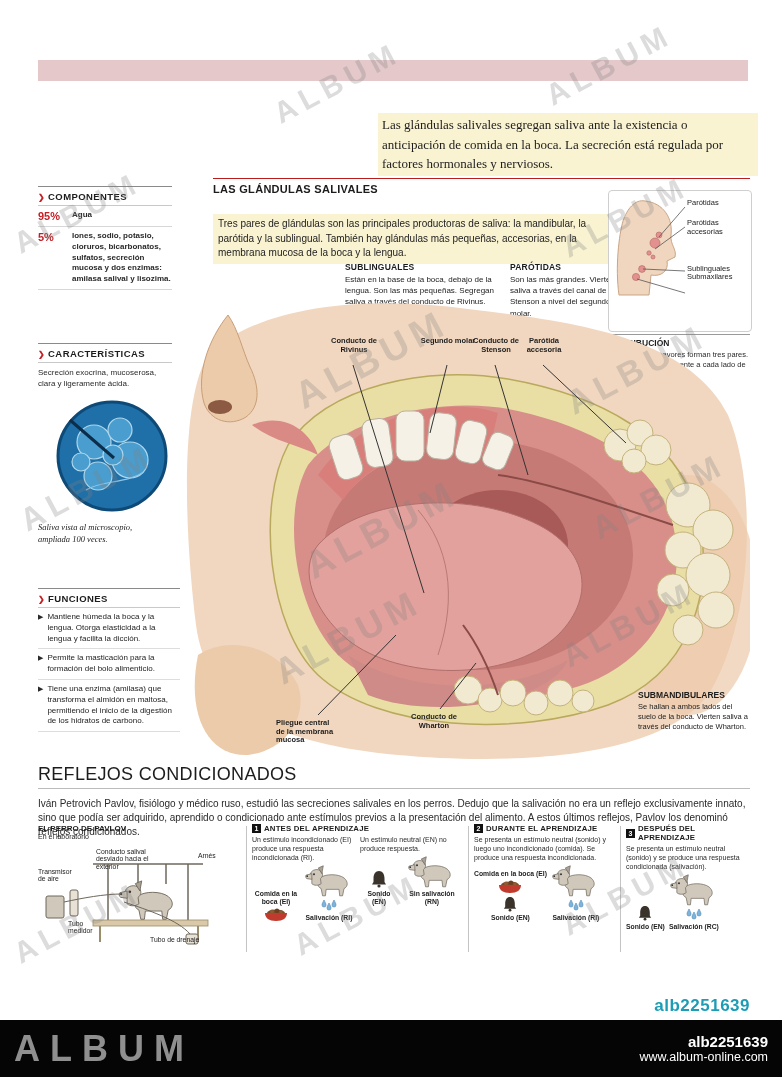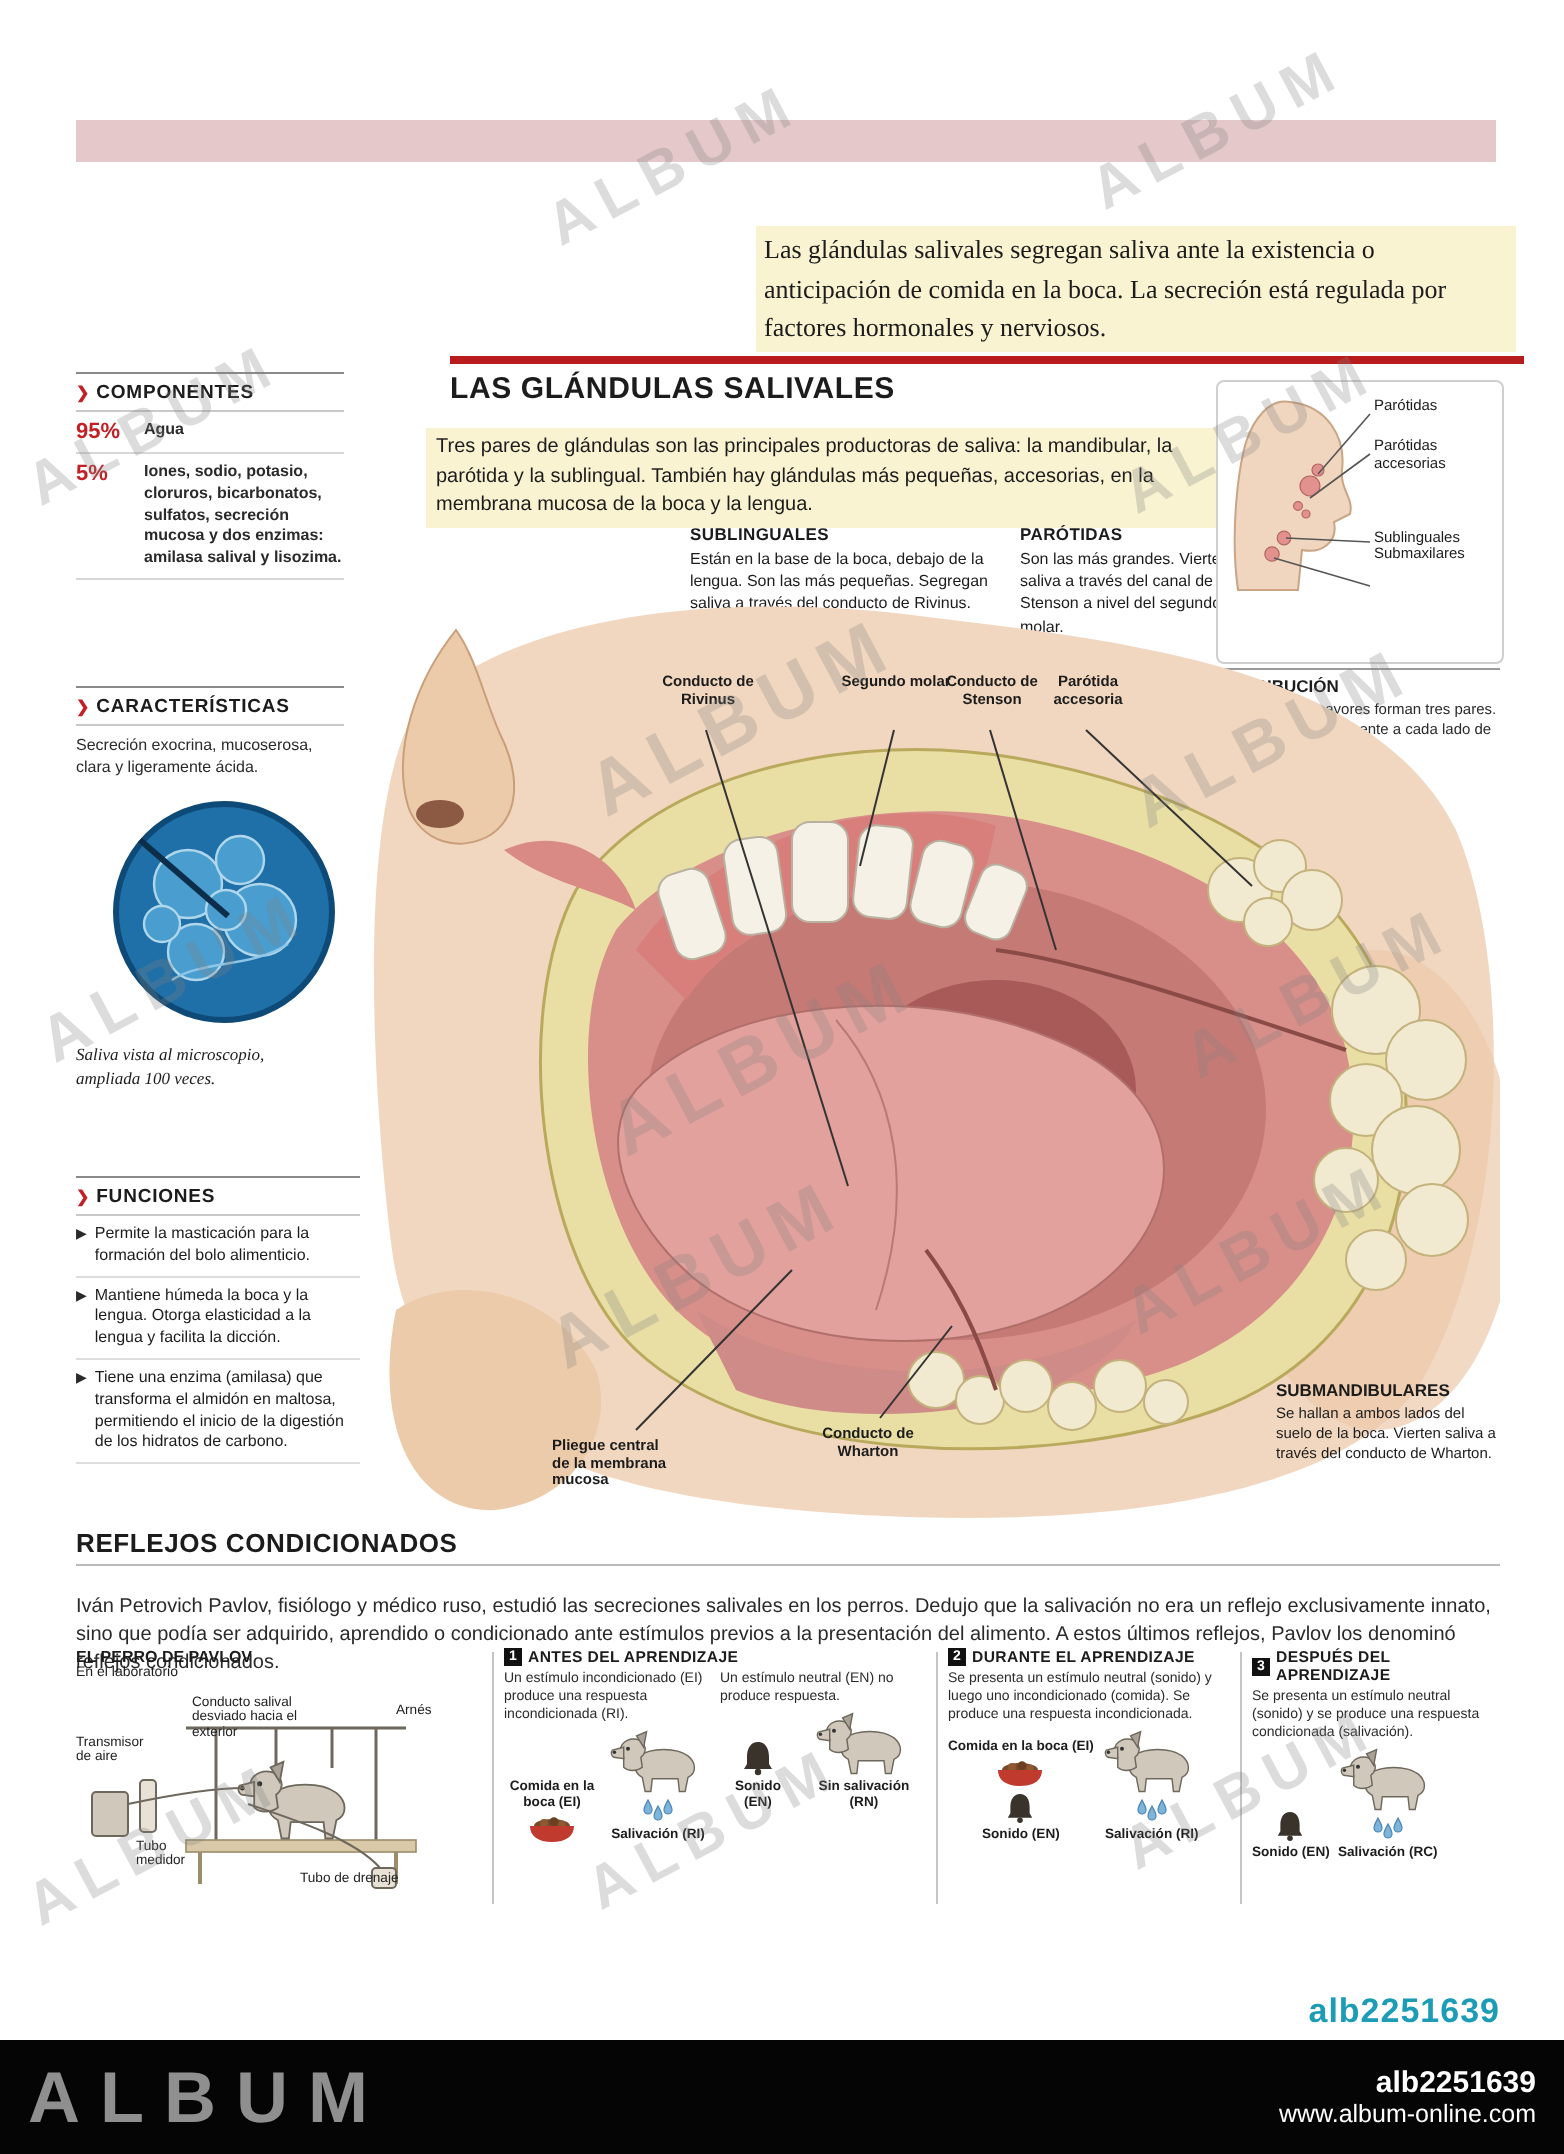--- a/index.html
+++ b/index.html
@@ -22,21 +22,21 @@
   .comp-pct{width:34px;color:#c32026;font-weight:bold;font-size:11px;flex:none;}
   .comp-txt{font-size:8px;line-height:1.35;font-weight:bold;color:#2a2a2a;}
   .small-body{font-size:8px;line-height:1.4;color:#2a2a2a;padding-top:4px;}
   .micro-circle{position:absolute;left:56px;top:400px;width:112px;height:112px;}
   .micro-cap{position:absolute;left:38px;top:522px;width:96px;font-family:"Liberation Serif",serif;font-style:italic;font-size:8.5px;line-height:1.4;}
   .func-item{display:flex;gap:4px;border-bottom:1px solid #ddd;padding:4px 0;}
   .func-item .blt{color:#2a2a2a;font-size:7px;flex:none;padding-top:1px;}
   .func-item .txt{font-size:8px;line-height:1.35;}
 
   
-  .gl-head{position:absolute;left:213px;top:178px;width:537px;border-top:4px solid #b91c1c;padding-top:4px;font-size:15px;font-weight:bold;letter-spacing:.3px;margin-left:12px;}
+  .gl-head{position:absolute;left:213px;top:178px;width:537px;border-top:1px solid #b91c1c;padding-top:4px;font-size:11px;font-weight:bold;letter-spacing:.3px;}
   .gl-intro{position:absolute;left:213px;top:204px;width:392px;font-size:10px;line-height:1.45;background:#f9f3d2;padding:3px 5px;}
   .col-block{position:absolute;width:150px;}
   .col-block h4{font-size:8.5px;font-weight:bold;margin:0 0 2px 0;letter-spacing:.2px;}
   .col-block p{font-size:8px;line-height:1.4;margin:0;}
 
   
   .headbox{position:absolute;left:608px;top:190px;width:142px;height:140px;border:1px solid #cfcfcf;border-radius:4px;background:#fff;}
   .headbox .lbl{position:absolute;font-size:7.5px;line-height:1.15;width:60px;}
   .distrib{position:absolute;left:608px;top:334px;width:142px;border-top:1px solid #9a9a9a;padding-top:3px;}
   .distrib h4{font-size:8.5px;font-weight:bold;margin:0 0 2px 0;}
@@ -44,21 +44,21 @@
 
   
   .illus{position:absolute;left:168px;top:295px;width:582px;height:470px;}
   .illus .toplbl{position:absolute;width:56px;text-align:center;font-size:7.5px;line-height:1.15;font-weight:bold;top:42px;}
   .illus .botlbl{position:absolute;font-size:7.5px;line-height:1.15;font-weight:bold;}
   .subman{position:absolute;left:638px;top:690px;width:112px;}
   .subman h4{font-size:8.5px;font-weight:bold;margin:0 0 2px 0;}
   .subman p{font-size:7.5px;line-height:1.35;margin:0;}
 
   
-  .ref-head{position:absolute;left:38px;top:764px;width:712px;font-size:13px;font-weight:bold;letter-spacing:.3px;border-bottom:1px solid #bbb;padding-bottom:3px;}
+  .ref-head{position:absolute;left:38px;top:764px;width:712px;font-size:18px;font-weight:normal;letter-spacing:.3px;border-bottom:1px solid #bbb;padding-bottom:3px;}
   .ref-intro{position:absolute;left:38px;top:787px;width:712px;font-size:10px;line-height:1.4;color:#2a2a2a;}
   .vdiv{position:absolute;width:1px;background:#c4c4c4;top:826px;height:126px;}
   .lab{position:absolute;left:38px;top:824px;width:205px;height:128px;}
   .lab h4{font-size:8px;font-weight:bold;margin:0;}
   .lab .sub{font-size:7px;margin:0 0 2px 0;}
   .lab .lablbl{position:absolute;font-size:6.8px;line-height:1.1;color:#222;}
   .panel{position:absolute;top:824px;}
   .pheader{display:flex;align-items:center;gap:3px;margin-bottom:2px;}
   .pnum{width:9px;height:9px;background:#111;color:#fff;font-size:7px;font-weight:bold;display:flex;align-items:center;justify-content:center;flex:none;}
   .ptitle{font-size:7.8px;font-weight:bold;letter-spacing:.2px;}
@@ -165,25 +165,25 @@
     </g>
     <path d="M14,20 L58,58" stroke="#0c2e4a" stroke-width="3" fill="none"></path>
     <path d="M30,90 C45,80 70,84 88,72" stroke="#8fc6e6" stroke-width="1.2" fill="none"></path>
   </svg>
   <div class="micro-cap">Saliva vista al microscopio, ampliada 100 veces.</div>
 
   <div class="lcol" style="top:588px;width:142px;">
     <div class="kicker"><span class="chev">❯</span><span>FUNCIONES</span></div>
     <div class="func-item">
         <span class="blt">▶</span>
-        <span class="txt">Permite la masticación para la formación del bolo alimenticio.</span>
+        <span class="txt">Mantiene húmeda la boca y la lengua. Otorga elasticidad a la lengua y facilita la dicción.</span>
       </div>
     <div class="func-item">
         <span class="blt">▶</span>
-        <span class="txt">Mantiene húmeda la boca y la lengua. Otorga elasticidad a la lengua y facilita la dicción.</span>
+        <span class="txt">Permite la masticación para la formación del bolo alimenticio.</span>
       </div>
     <div class="func-item">
         <span class="blt">▶</span>
         <span class="txt">Tiene una enzima (amilasa) que transforma el almidón en maltosa, permitiendo el inicio de la digestión de los hidratos de carbono.</span>
       </div>
   </div>
 
   <div class="gl-head">LAS GLÁNDULAS SALIVALES</div>
   <p class="gl-intro">Tres pares de glándulas son las principales productoras de saliva: la mandibular, la parótida y la sublingual. También hay glándulas más pequeñas, accesorias, en la membrana mucosa de la boca y la lengua.</p>
 

